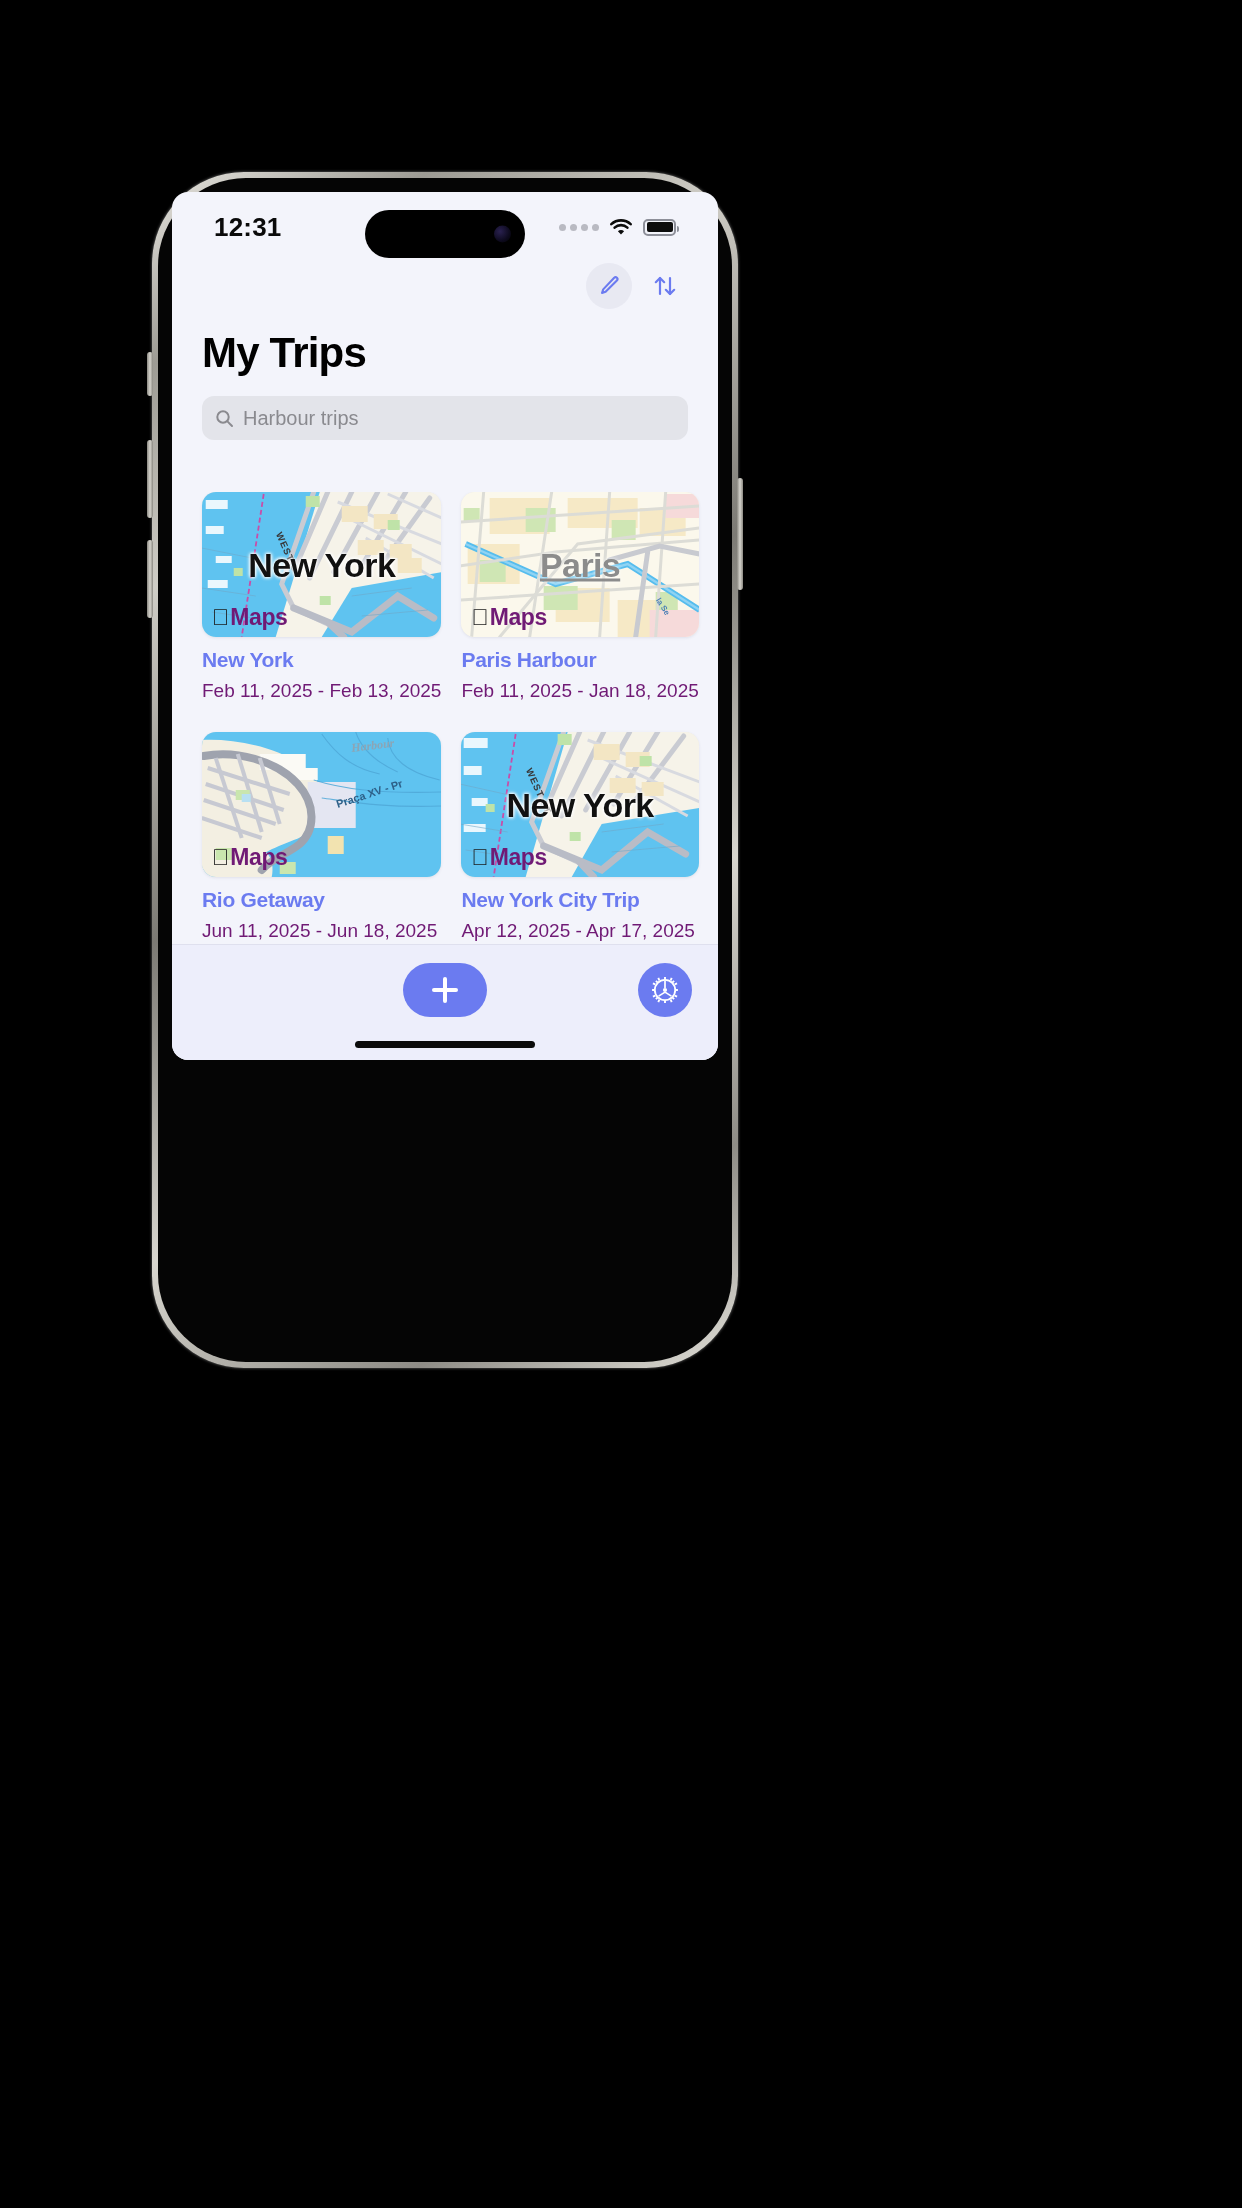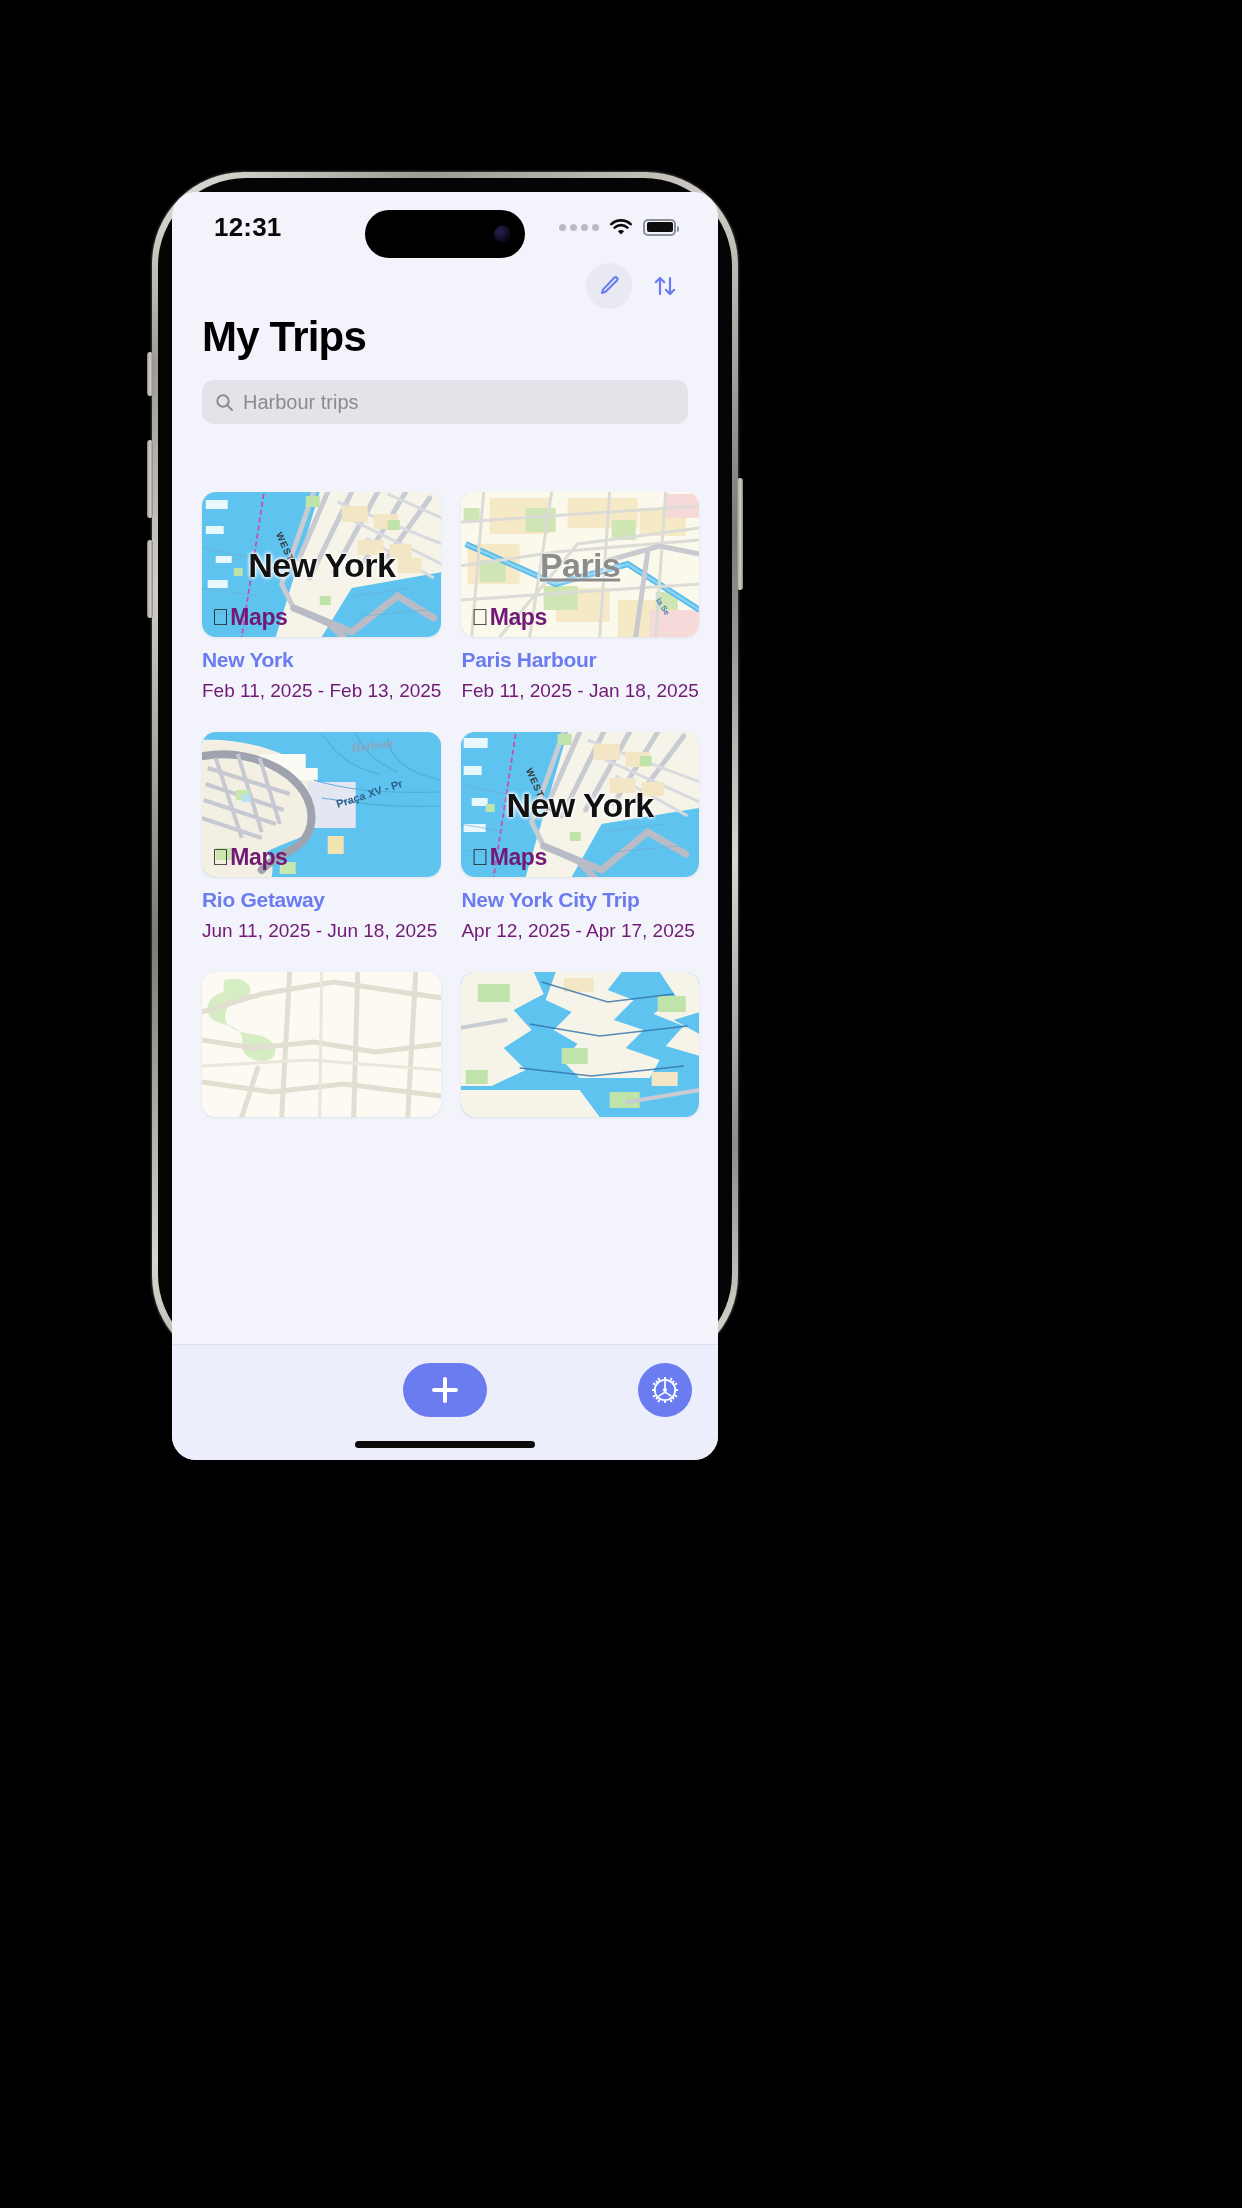--- a/index.html
+++ b/index.html
@@ -12,22 +12,22 @@
     position:absolute; left:152px; top:172px; width:586px; height:1196px;
     border-radius:92px;
     background:linear-gradient(145deg,#e8e6e0 0%,#9d9b94 12%,#cfcdc6 26%,#7c7a74 48%,#d8d6cf 68%,#8e8c86 86%,#e3e1da 100%);
     box-shadow:0 0 3px rgba(255,255,255,.45);
   }
   .phone-bezel{
     position:absolute; left:158px; top:178px; width:574px; height:1184px;
     border-radius:88px; background:#050505;
   }
   .screen{
-    position:absolute; left:172px; top:192px; width:546px; height:1268px;
-    border-radius:24px; background:#F3F4FB; overflow:hidden;
+    position:absolute; left:172px; top:192px; width:546px; height:868px;
+    border-radius:16px; background:#F3F4FB; overflow:hidden;
   }
   
   .btn-side{ position:absolute; background:linear-gradient(90deg,#8b8982,#d6d4cd,#8b8982); border-radius:3px; }
   .btn-silent{ left:147px; top:352px; width:6px; height:44px; }
   .btn-volup{ left:147px; top:440px; width:6px; height:78px; }
   .btn-voldn{ left:147px; top:540px; width:6px; height:78px; }
   .btn-power{ left:737px; top:478px; width:6px; height:112px; }
 
   
   .statusbar{
@@ -58,21 +58,21 @@
   .navbar{ position:absolute; top:66px; left:0; width:546px; height:56px;
     display:flex; justify-content:flex-end; align-items:center; gap:10px;
     padding-right:30px; z-index:5; }
   .navbtn{ width:46px; height:46px; border-radius:50%; display:flex;
     align-items:center; justify-content:center; }
   .navbtn.tinted{ background:rgba(120,125,160,.09); }
 
   
   .page-head{ position:absolute; top:122px; left:0; width:546px; padding:0 30px; z-index:4; }
   .page-title{ font-size:42px; font-weight:700; color:#000; letter-spacing:-.8px;
-    line-height:1.1; }
+    line-height:1.1;margin-top:16px; }
   .searchbar{ margin-top:20px; height:44px; border-radius:12px;
     background:#E3E4EA; display:flex; align-items:center; gap:9px; padding:0 13px; }
   .search-ph{ font-size:20px; color:#8A8A8F; }
 
   
   .scroll{ position:absolute; left:0; top:300px; width:546px; height:740px;
     overflow:hidden; z-index:3; }
   .grid{ padding:0 30px; display:grid; grid-template-columns:1fr 1fr;
     column-gap:20px; row-gap:30px; }
   .card{ display:block; }

